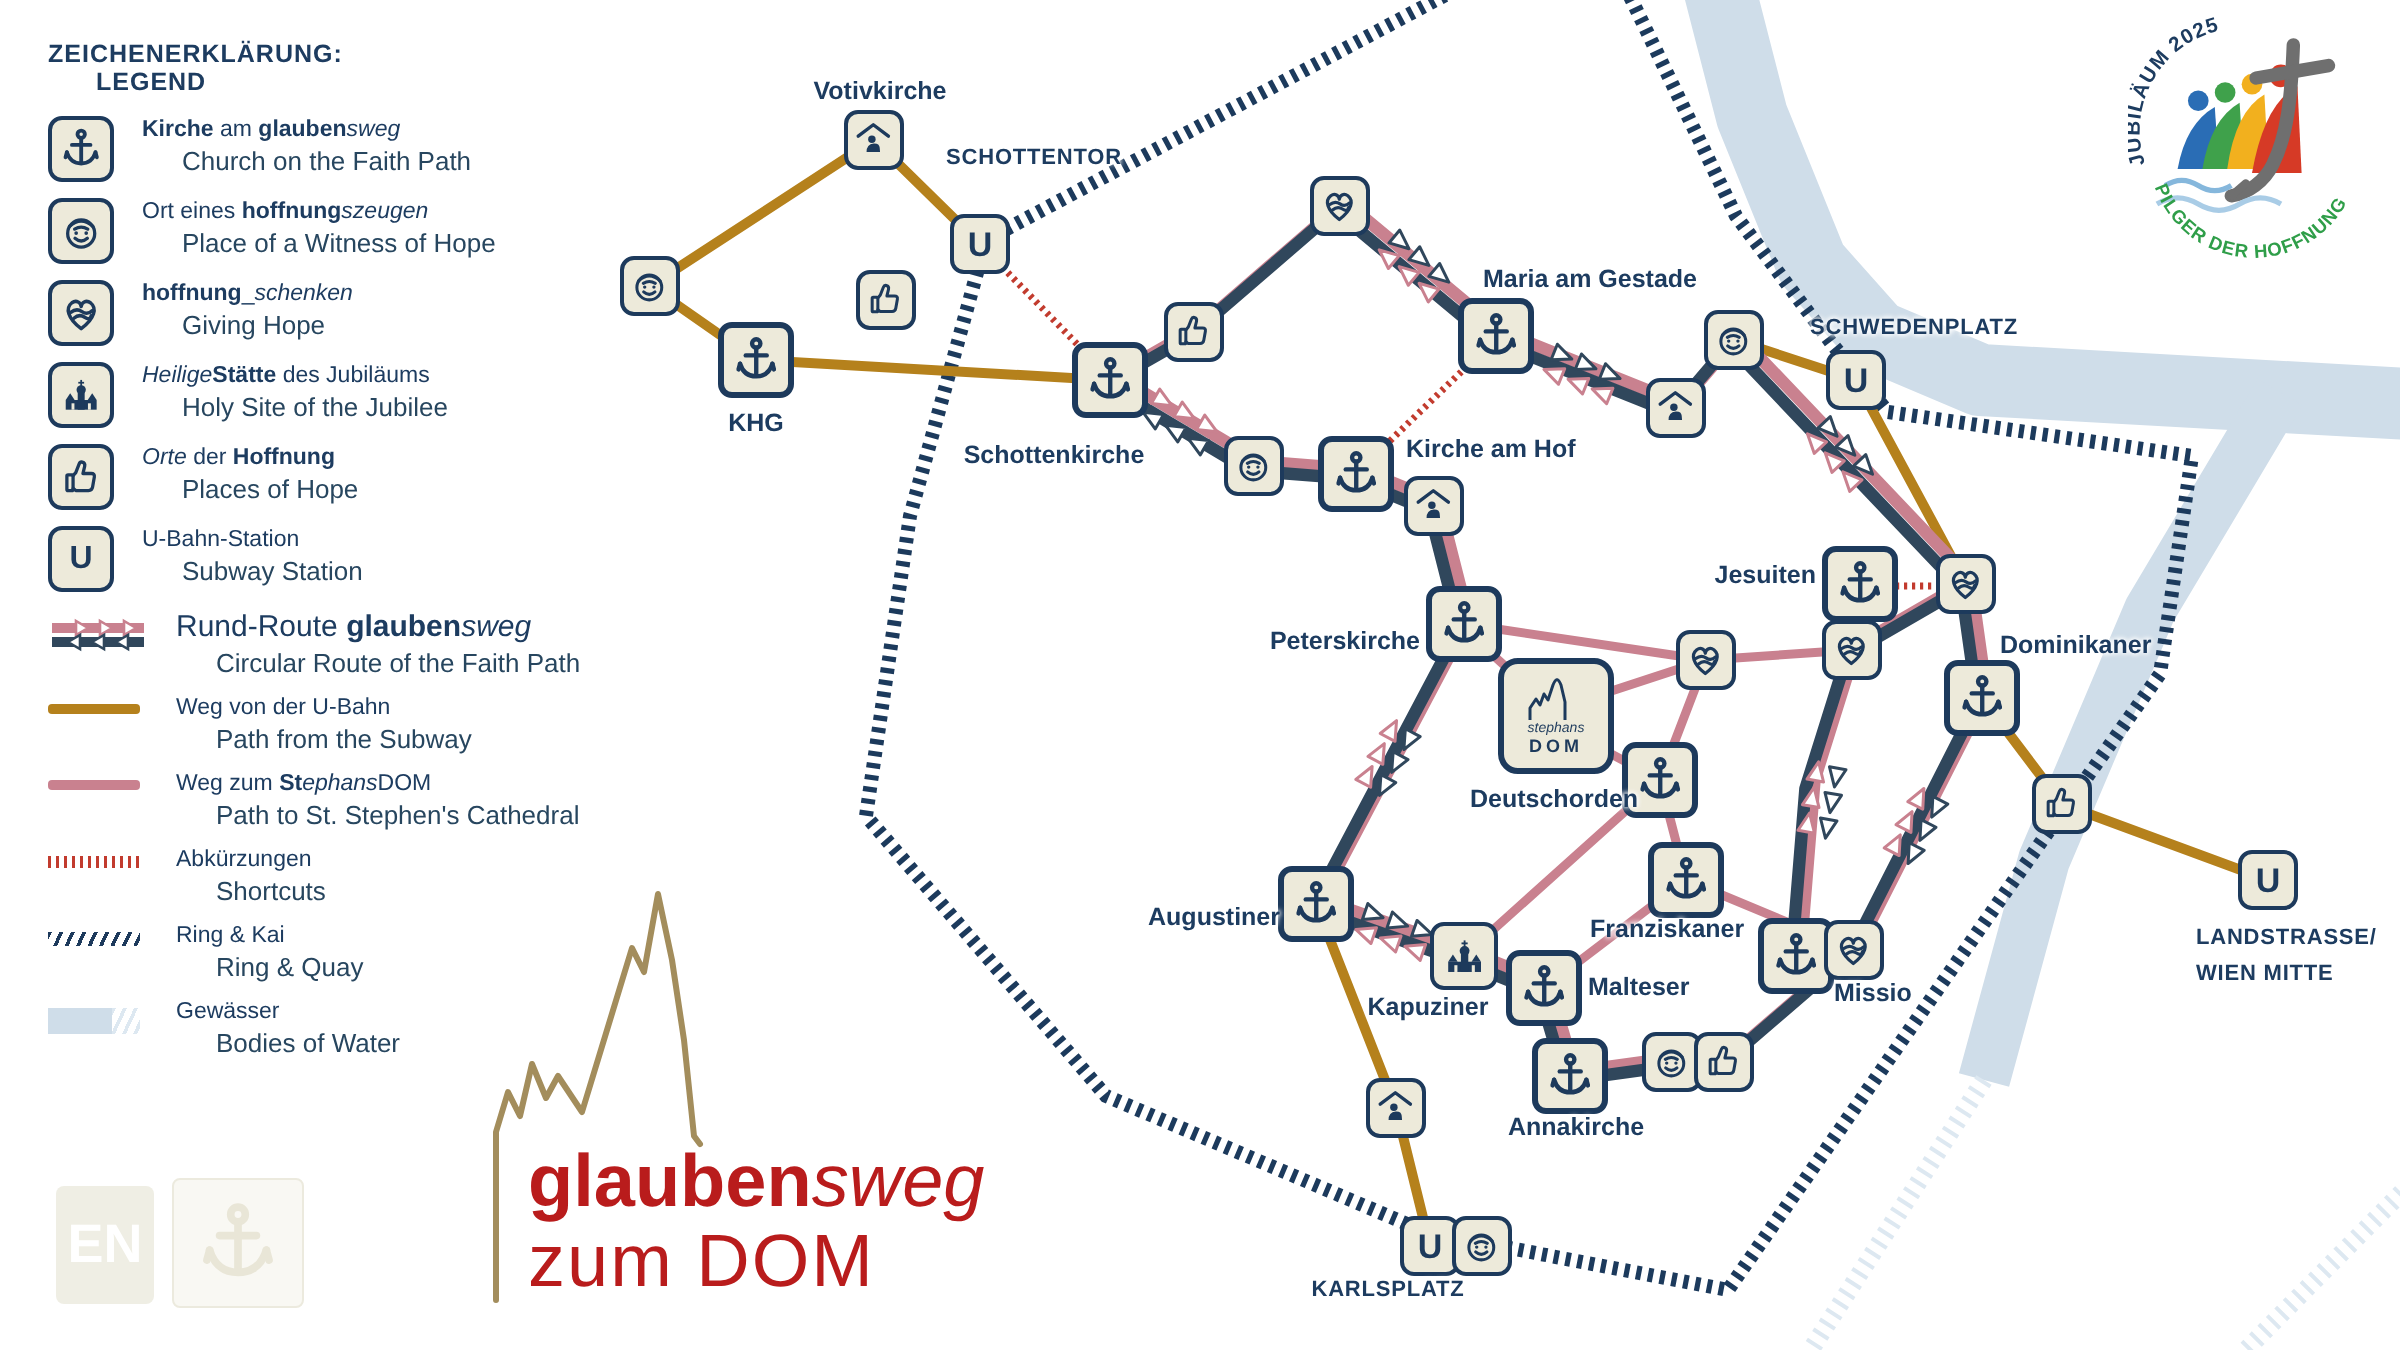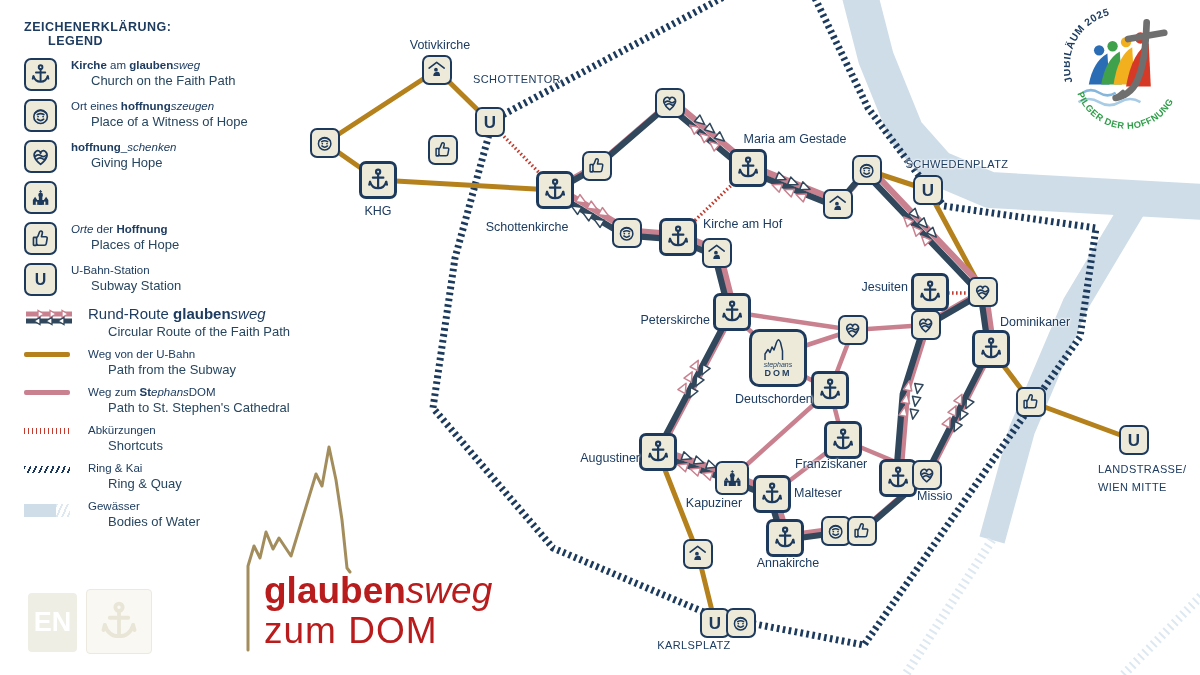--- a/index.html
+++ b/index.html
@@ -21,21 +21,21 @@
   .node.kirche{width:38px;height:38px;border-width:3px}
   .node.church{width:34px;height:34px}
   .node.smiley,.node.heart,.node.thumbs,.node.chapel,.node.ubahn{width:30px;height:30px}
   .node.ubahn span{font-weight:bold;font-size:17px;line-height:1}
   .node.dom{width:58px;height:58px;border-width:3.5px;border-radius:10px;
             flex-direction:column;z-index:3;padding-top:2px}
   .node.dom svg{width:34px;height:22px}
   .dom-t1{font-style:italic;font-size:7px;color:var(--navy);line-height:1.1}
   .dom-t2{font-size:9px;font-weight:bold;letter-spacing:2px;color:var(--navy);line-height:1.1}
 
-  .maplabel{position:absolute;z-index:5;color:var(--label);font-weight:normal;font-size:12.5px;
+  .maplabel{position:absolute;z-index:5;color:var(--label);font-weight:bold;font-size:12.5px;
             white-space:pre;text-shadow:0 0 3px #fff,0 0 3px #fff,0 0 2px #fff;line-height:1.05}
   .maplabel.c{transform:translate(-50%,-50%)}
   .maplabel.l{transform:translate(0,-50%)}
   .maplabel.r{transform:translate(-100%,-50%)}
   .maplabel.caps{font-size:11px;letter-spacing:.4px}
 
   
   #legend{position:absolute;left:24px;top:20px;width:280px;z-index:6}
   #legend-title{color:var(--label);font-weight:bold;font-size:12.5px;letter-spacing:.5px;margin-bottom:10px}
   #legend-title .t2{padding-left:24px}
@@ -472,20 +472,24 @@
           <div class="lg-de"><b>hoffnung</b><span>_</span><i>schenken</i></div>
           <div class="lg-en">Giving Hope</div>
         </div>
       </div>
       <div class="lg-row">
         <div class="lg-icon">
           <svg viewBox="0 0 24 24">
             <use href="#sym-church"></use>
           </svg>
         </div>
+        <div class="lg-text">
+          <div class="lg-de"><i>Heilige</i><b>Stätte</b><span> des Jubiläums</span></div>
+          <div class="lg-en">Holy Site of the Jubilee</div>
+        </div>
       </div>
       <div class="lg-row">
         <div class="lg-icon">
           <svg viewBox="0 0 24 24">
             <use href="#sym-thumbs"></use>
           </svg>
         </div>
         <div class="lg-text">
           <div class="lg-de"><i>Orte</i><span> der </span><b>Hoffnung</b></div>
           <div class="lg-en">Places of Hope</div>

